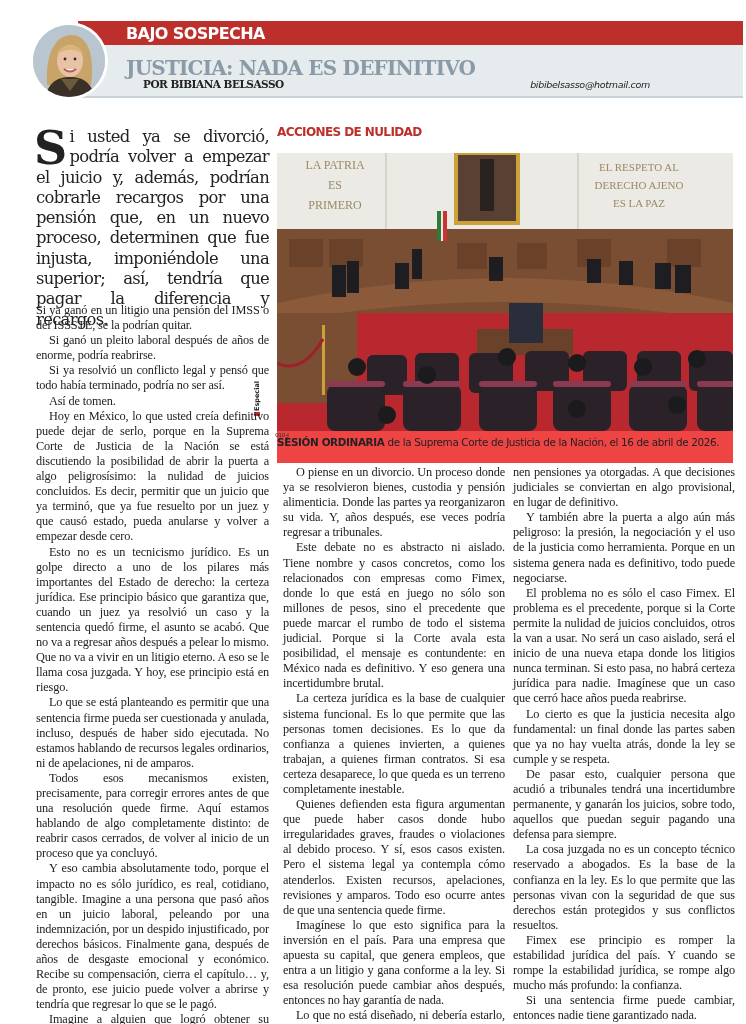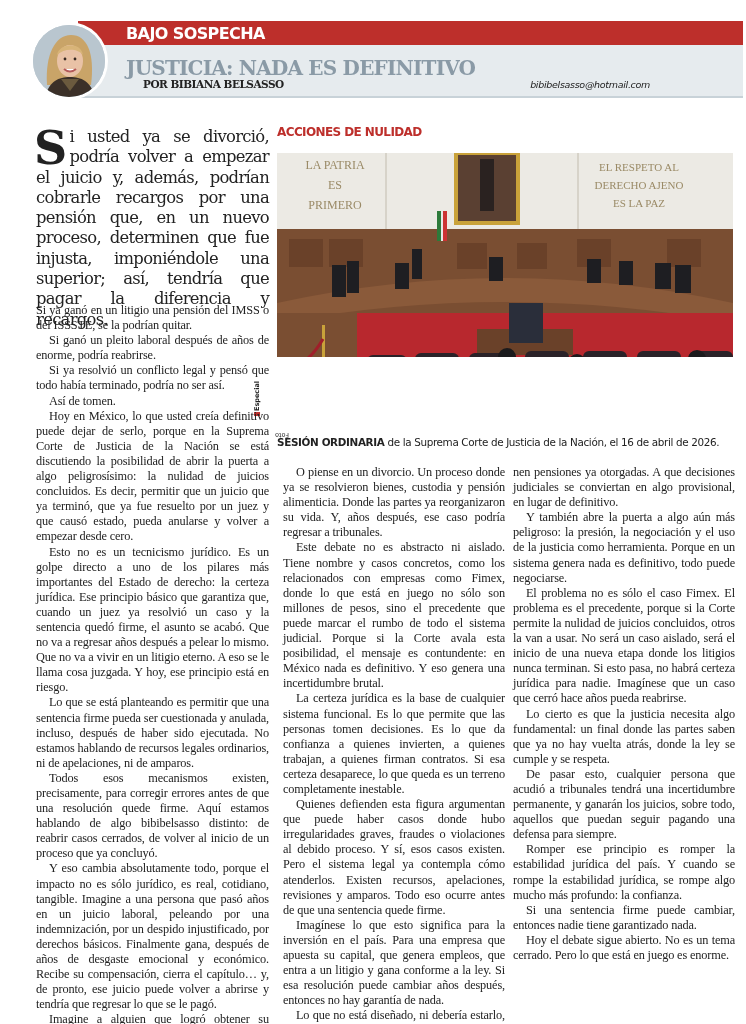--- a/index.html
+++ b/index.html
@@ -23,21 +23,21 @@
   .dropcap { float:left; font-size:46px; line-height:38px; margin:2px 3px 0 -2px; font-weight:bold; color:#222; }
   .col { position:absolute; font-family:"Liberation Serif", serif; font-size:12.3px; line-height:15.1px; color:#222; text-align:justify; letter-spacing:-0.15px; }
   .col p { text-indent:13px; hyphens:auto; }
   .col p.noindent { text-indent:0; }
   .col1 { left:36px; top:303px; width:233px; }
   .col2 { left:283px; top:465px; width:222px; }
   .col3 { left:513px; top:465px; width:222px; }
 
   
   .photo-title { position:absolute; left:277px; top:125px; font-family:"DejaVu Sans", sans-serif; font-weight:bold; font-size:12px; color:#bd2f2b; letter-spacing:-0.6px; }
-  .photo { position:absolute; left:277px; top:153px; width:456px; height:204px; overflow:hidden; background:#fdba74; }
+  .photo { position:absolute; left:277px; top:153px; width:456px; height:310px; overflow:hidden; background:#ef4444; }
   .photo svg { display:block; width:456px; height:278px; }
   .credit { position:absolute; left:264px; top:370px; width:10px; height:60px; }
   .credit span { position:absolute; left:-25px; top:25px; transform:rotate(-90deg); white-space:nowrap; font-family:"DejaVu Sans", sans-serif; font-size:6.5px; color:#333; }
   .credit b { color:#222; }
   .credit .mark { display:inline-block; width:4px; height:6px; background:#bd2f2b; margin:0 1px; vertical-align:-1px; }
   .caption { position:absolute; left:277px; top:436px; width:460px; font-family:"DejaVu Sans", sans-serif; font-size:10.4px; color:#222; letter-spacing:-0.35px; }
   .caption b { font-weight:bold; }
 </style>
 </head>
 <body>
@@ -159,38 +159,39 @@
 </div>
 
 <div class="col col1">
   <p class="noindent">Si ya ganó en un litigio una pensión del IMSS o del ISSSTE, se la podrían quitar.</p>
   <p>Si ganó un pleito laboral después de años de enorme, podría reabrirse.</p>
   <p>Si ya resolvió un conflicto legal y pensó que todo había terminado, podría no ser así.</p>
   <p>Así de tomen.</p>
   <p>Hoy en México, lo que usted creía definitivo puede dejar de serlo, porque en la Suprema Corte de Justicia de la Nación se está discutiendo la posibilidad de abrir la puerta a algo peligrosísimo: la nulidad de juicios concluidos. Es decir, permitir que un juicio que ya terminó, que ya fue resuelto por un juez y que causó estado, pueda anularse y volver a empezar desde cero.</p>
   <p>Esto no es un tecnicismo jurídico. Es un golpe directo a uno de los pilares más importantes del Estado de derecho: la certeza jurídica. Ese principio básico que garantiza que, cuando un juez ya resolvió un caso y la sentencia quedó firme, el asunto se acabó. Que no va a regresar años después a pelear lo mismo. Que no va a vivir en un litigio eterno. A eso se le llama cosa juzgada. Y hoy, ese principio está en riesgo.</p>
   <p>Lo que se está planteando es permitir que una sentencia firme pueda ser cuestionada y anulada, incluso, después de haber sido ejecutada. No estamos hablando de recursos legales ordinarios, ni de apelaciones, ni de amparos.</p>
-  <p>Todos esos mecanismos existen, precisamente, para corregir errores antes de que una resolución quede firme. Aquí estamos hablando de algo bibibelsasso distinto: de reabrir casos cerrados, de volver al inicio de un proceso que ya concluyó.</p>
+  <p>Todos esos mecanismos existen, precisamente, para corregir errores antes de que una resolución quede firme. Aquí estamos hablando de algo completamente distinto: de reabrir casos cerrados, de volver al inicio de un proceso que ya concluyó.</p>
   <p>Y eso cambia absolutamente todo, porque el impacto no es sólo jurídico, es real, cotidiano, tangible. Imagine a una persona que pasó años en un juicio laboral, peleando por una indemnización, por un despido injustificado, por derechos básicos. Finalmente gana, después de años de desgaste emocional y económico. Recibe su compensación, cierra el capítulo… y, de pronto, ese juicio puede volver a abrirse y tendría que regresar lo que se le pagó.</p>
   <p>Imagine a alguien que logró obtener su pensión del IMSS o del ISSSTE después de una batalla legal larga, muchas veces compleja, donde tuvo que demostrar derechos, antigüedad y condiciones laborales. Esa pensión que hoy le permite vivir, que es su sustento, podría ponerse en duda otra vez.</p>
 </div>
 
 <div class="col col2">
-  <p>O piense en un divorcio. Un proceso donde ya se resolvieron bienes, custodia y pensión alimenticia. Donde las partes ya reorganizaron su vida. Y, años después, ese caso podría regresar a tribunales.</p>
+  <p>O piense en un divorcio. Un proceso donde ya se resolvieron bienes, custodia y pensión alimenticia. Donde las partes ya reorganizaron su vida. Y, años después, ese veces podría regresar a tribunales.</p>
   <p>Este debate no es abstracto ni aislado. Tiene nombre y casos concretos, como los relacionados con empresas como Fimex, donde lo que está en juego no sólo son millones de pesos, sino el precedente que puede marcar el rumbo de todo el sistema judicial. Porque si la Corte avala esta posibilidad, el mensaje es contundente: en México nada es definitivo. Y eso genera una incertidumbre brutal.</p>
   <p>La certeza jurídica es la base de cualquier sistema funcional. Es lo que permite que las personas tomen decisiones. Es lo que da confianza a quienes invierten, a quienes trabajan, a quienes firman contratos. Si esa certeza desaparece, lo que queda es un terreno completamente inestable.</p>
   <p>Quienes defienden esta figura argumentan que puede haber casos donde hubo irregularidades graves, fraudes o violaciones al debido proceso. Y sí, esos casos existen. Pero el sistema legal ya contempla cómo atenderlos. Existen recursos, apelaciones, revisiones y amparos. Todo eso ocurre antes de que una sentencia quede firme.</p>
   <p>Imagínese lo que esto significa para la inversión en el país. Para una empresa que apuesta su capital, que genera empleos, que entra a un litigio y gana conforme a la ley. Si esa resolución puede cambiar años después, entonces no hay garantía de nada.</p>
   <p>Lo que no está diseñado, ni debería estarlo, es para que años después alguien pueda regresar y decir: “Todo esto no vale, empezamos de nuevo”.</p>
 
 </div>
 
 <div class="col col3">
   <p class="noindent">nen pensiones ya otorgadas. A que decisiones judiciales se conviertan en algo provisional, en lugar de definitivo.</p>
   <p>Y también abre la puerta a algo aún más peligroso: la presión, la negociación y el uso de la justicia como herramienta. Porque en un sistema genera nada es definitivo, todo puede negociarse.</p>
   <p>El problema no es sólo el caso Fimex. El problema es el precedente, porque si la Corte permite la nulidad de juicios concluidos, otros la van a usar. No será un caso aislado, será el inicio de una nueva etapa donde los litigios nunca terminan. Si esto pasa, no habrá certeza jurídica para nadie. Imagínese que un caso que cerró hace años pueda reabrirse.</p>
   <p>Lo cierto es que la justicia necesita algo fundamental: un final donde las partes saben que ya no hay vuelta atrás, donde la ley se cumple y se respeta.</p>
   <p>De pasar esto, cualquier persona que acudió a tribunales tendrá una incertidumbre permanente, y ganarán los juicios, sobre todo, aquellos que puedan seguir pagando una defensa para siempre.</p>
-  <p>Romper ese principio es romper la estabilidad jurídica del país. Y cuando se rompe la estabilidad jurídica, se rompe algo mucho más profundo: la confianza.</p>
+  <p>La cosa juzgada no es un concepto técnico reservado a abogados. Es la base de la confianza en la ley. Es lo que permite que las personas vivan con la seguridad de que sus derechos están protegidos y sus conflictos resueltos.</p>
+  <p>Fimex ese principio es romper la estabilidad jurídica del país. Y cuando se rompe la estabilidad jurídica, se rompe algo mucho más profundo: la confianza.</p>
   <p>Si una sentencia firme puede cambiar, entonces nadie tiene garantizado nada.</p>
   <p>Hoy el debate sigue abierto. No es un tema cerrado. Pero lo que está en juego es enorme.</p>
 
 </div>
 
 </body></html>

